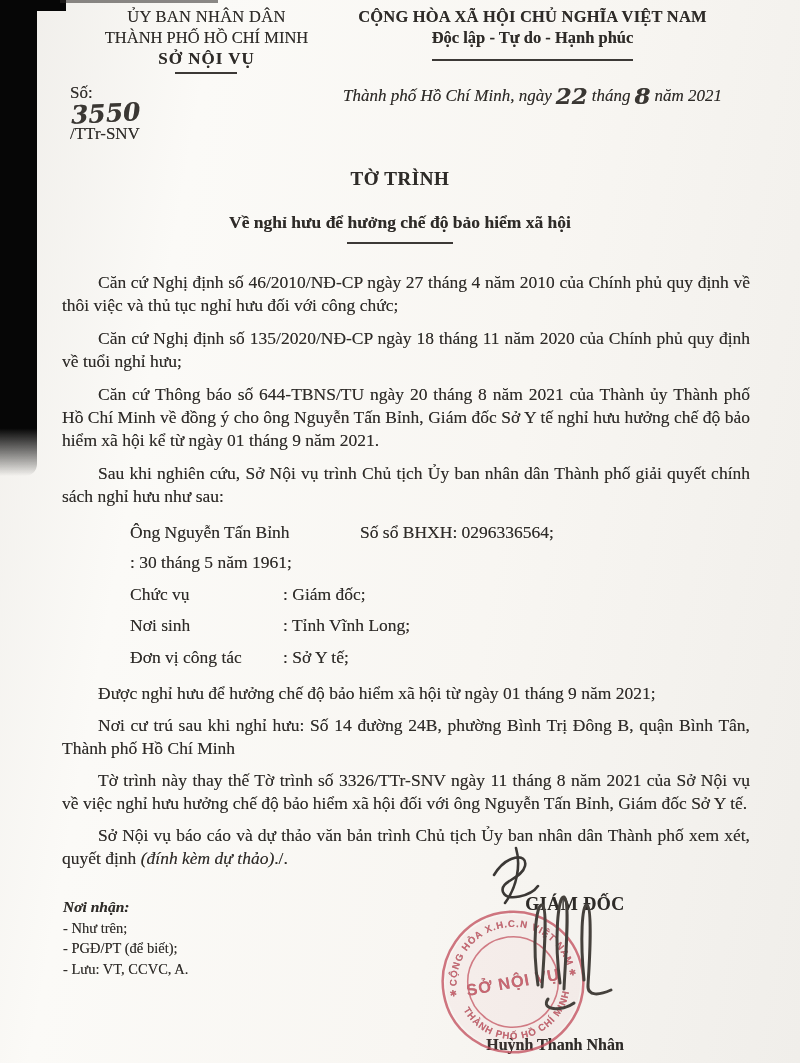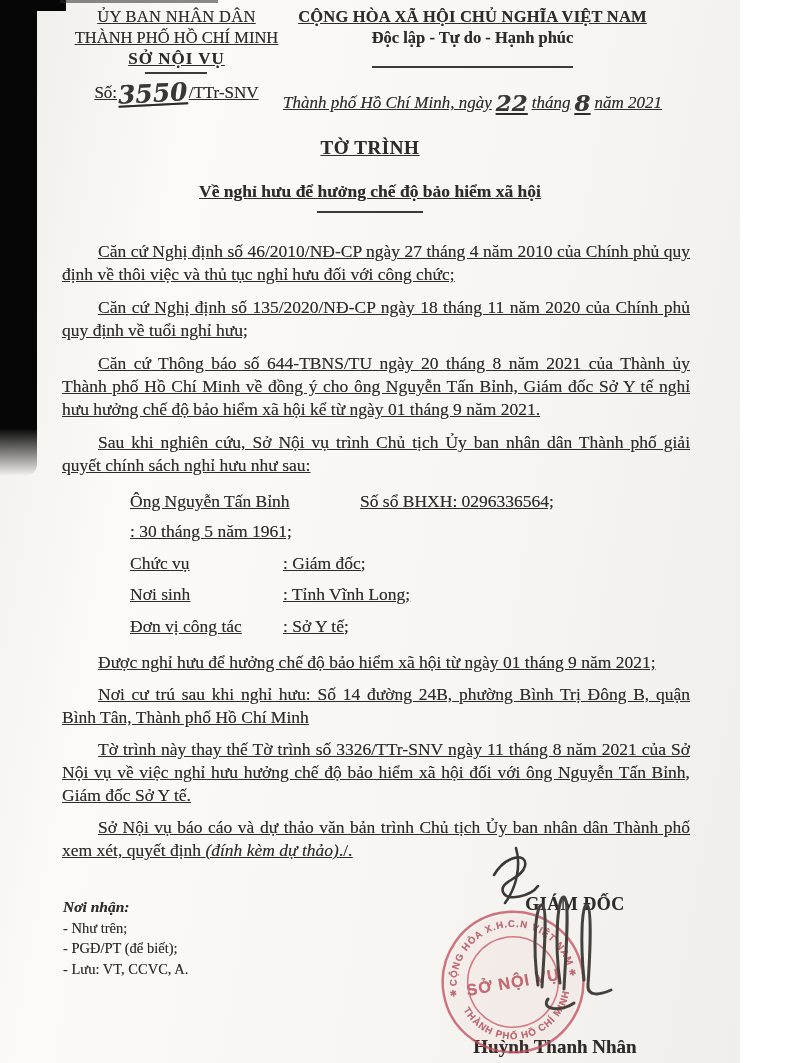--- a/index.html
+++ b/index.html
@@ -1,42 +1,41 @@
 <!DOCTYPE html>
 <html><head>
 <meta charset="utf-8">
 <style>
   html,body{margin:0;padding:0;}
   .page{
-    position:relative; width:740px; height:1063px; overflow:hidden;
+    position:relative; width:800px; height:1063px; overflow:hidden;
     background:linear-gradient(100deg,#efede9,#fbfaf7 22%,#f8f6f2 60%,#f0eeea);
     font-family:"Liberation Serif", serif;
     color:#2e2b28;
     text-shadow:0 0 .4px rgba(46,43,40,.5);
-    text-decoration:underline;
   }
   
   .artifact-left{position:absolute;left:0;top:0;width:37px;height:476px;
     background:linear-gradient(to bottom,#060606 90%,rgba(6,6,6,0));
     border-bottom-right-radius:12px;filter:blur(.6px);}
   .artifact-top{position:absolute;left:0;top:0;width:66px;height:11px;background:#060606;filter:blur(.5px);}
   .artifact-topline{position:absolute;left:60px;top:0;width:158px;height:3px;background:rgba(45,42,40,.55);filter:blur(.7px);}
   
   .hdr{display:flex;padding-top:6px;}
   .hdr-left{width:330px;margin-left:70px;text-align:center;}
   .hl1{font-size:16.5px;letter-spacing:.3px;line-height:21px;}
   .hl2{font-size:16.5px;line-height:21px;}
   .hl3{font-size:17px;font-weight:bold;letter-spacing:1px;line-height:22px;}
   .hl-rule{width:62px;height:2px;background:#3c3936;margin:2px auto 0;}
-  .so-line{margin-top:9px;font-size:17px;display:flex;justify-content:center;align-items:flex-start;}
+  .so-line{margin-top:9px;font-size:17px;display:flex;justify-content:center;align-items:flex-start;flex-direction:column;}
   .hand{font-family:"DejaVu Serif",serif;font-style:italic;font-weight:600;color:#3a3733;}
   .so-num{font-size:25px;line-height:21px;transform:rotate(-3deg);margin:0 1px;}
   .hdr-right{flex:1;margin-right:78px;text-align:center;white-space:nowrap;}
   .hr1{font-size:16.5px;font-weight:bold;line-height:21px;letter-spacing:.2px;}
-  .hr2{font-size:16.5px;font-weight:bold;line-height:21px;display:inline-block;border-bottom:2px solid #3c3936;padding-bottom:18px;}
+  .hr2{font-size:16.5px;font-weight:bold;line-height:21px;display:inline-block;border-bottom:2px solid #3c3936;padding-bottom:11px;}
   .date-line{margin-top:25px;font-style:italic;font-size:17px;display:flex;justify-content:center;align-items:flex-start;}
   .date-num{font-size:23px;line-height:19px;}
   .dsp{width:4px;}
   
   .title{text-align:center;margin-top:23px;}
   .t-main{font-size:19px;font-weight:bold;letter-spacing:.6px;line-height:24px;}
   .t-sub{font-size:17.5px;font-weight:bold;line-height:23px;margin-top:20px;}
   .t-rule{width:106px;height:2px;background:#3c3936;margin:8px auto 0;}
   .salutation{margin-top:29px;text-align:center;padding-left:34px;font-size:17.5px;}
   
@@ -48,21 +47,21 @@
   .dname{width:230px;}
   .drow{display:flex;line-height:31.5px;}
   .dlabel{width:153px;}
   .body2{padding:0 50px 0 62px;text-align:justify;font-size:17.5px;line-height:23px;}
   .body2 p{margin:9px 0;text-indent:36px;}
   .closing-italic{font-style:italic;}
   
   .recipients{position:absolute;left:63px;top:897px;font-size:14.5px;line-height:20.5px;}
   .recipients-title{font-weight:bold;font-style:italic;font-size:15.5px;}
   .signer-title{position:absolute;left:500px;top:894px;width:150px;text-align:center;font-weight:bold;font-size:18px;letter-spacing:.5px;}
-  .signer-name{position:absolute;left:463px;top:1036px;width:184px;text-align:center;font-weight:bold;font-size:19px;}
+  .signer-name{position:absolute;left:463px;top:1036px;width:184px;text-align:center;font-weight:bold;font-size:16px;}
   .stamp{position:absolute;left:434px;top:905px;opacity:.85;}
   .signature{position:absolute;left:518px;top:883px;}
   .flourish{position:absolute;left:486px;top:845px;}
 </style>
 </head>
 <body>
 
 <div class="page">
 
   <div class="artifact-left"></div>

